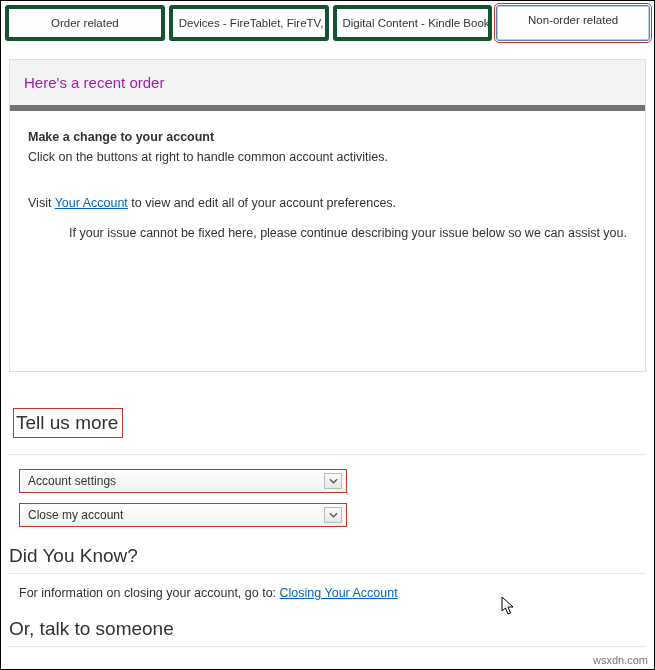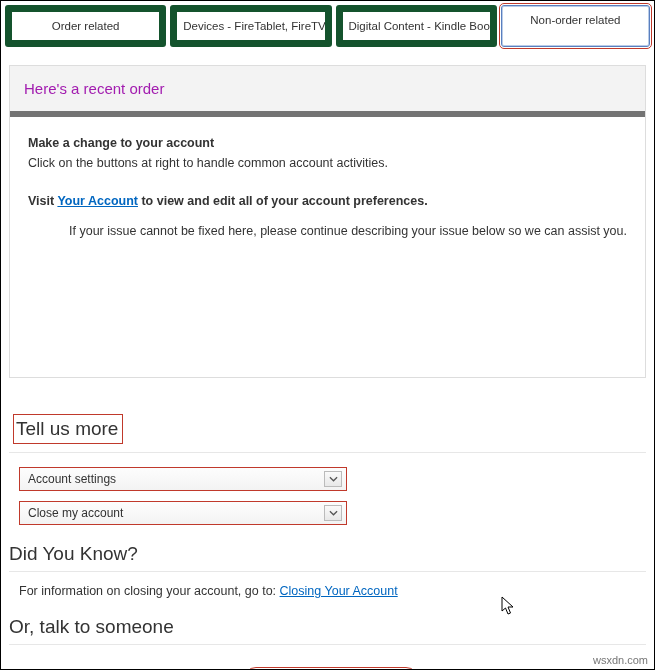--- a/index.html
+++ b/index.html
@@ -18,21 +18,21 @@
   .tabs {
     display: flex;
     gap: 4px;
     padding: 4px;
   }
   .tab {
     flex: 1;
     padding: 8px 6px;
     text-align: center;
     background: #fff;
-    border: 7px solid #14532d;
+    border: 4px solid #14532d;
     border-radius: 3px;
     font-size: 11.5px;
     color: #333;
     cursor: pointer;
     white-space: nowrap;
     overflow: hidden;
   }
   .tab.active {
     border: 1px solid #5a7fbf;
     box-shadow: inset 0 0 0 1px #b9cce8;
@@ -64,21 +64,21 @@
     font-size: 19px;
     color: #333;
     margin: 18px 8px 6px 8px;
     border-bottom: 1px solid #e7e7e7;
     padding-bottom: 6px;
   }
   .section-title.boxed {
     display: inline-block;
     border: 1px solid #c0392b;
     padding: 3px 4px 3px 2px;
-    margin-bottom: 8px;
+    margin-bottom: 16px;
     border-bottom: 1px solid #c0392b;
   }
   .hr-after-boxed {
     border: none;
     border-bottom: 1px solid #e7e7e7;
     margin: 0 8px 14px 8px;
   }
 
   .select-wrap {
     margin: 8px 8px 0 18px;
@@ -148,21 +148,21 @@
   <div class="tab">Devices - FireTablet, FireTV, Echo etc.</div>
   <div class="tab">Digital Content - Kindle Books, Videos, Music etc.</div>
   <div class="tab active tab-highlight">Non-order related</div>
 </div>
 
 <div class="panel">
   <div class="panel-header">Here's a recent order</div>
   <div class="panel-body">
     <div><strong>Make a change to your account</strong></div>
     <div>Click on the buttons at right to handle common account activities.</div>
-    <div style="margin-top:18px;font-weight:bold;">
+    <div style="margin-top:26px;">
       <span>Visit </span><a class="link">Your Account</a><span> to view and edit all of your account preferences.</span>
     </div>
     <div style="margin-top:10px;text-align:right;">If your issue cannot be fixed here, please continue describing your issue below so we can assist you.</div>
   </div>
 </div>
 
 <div style="margin:18px 0 0 4px;">
   <span class="section-title boxed">Tell us more</span>
 </div>
 <hr class="hr-after-boxed">

